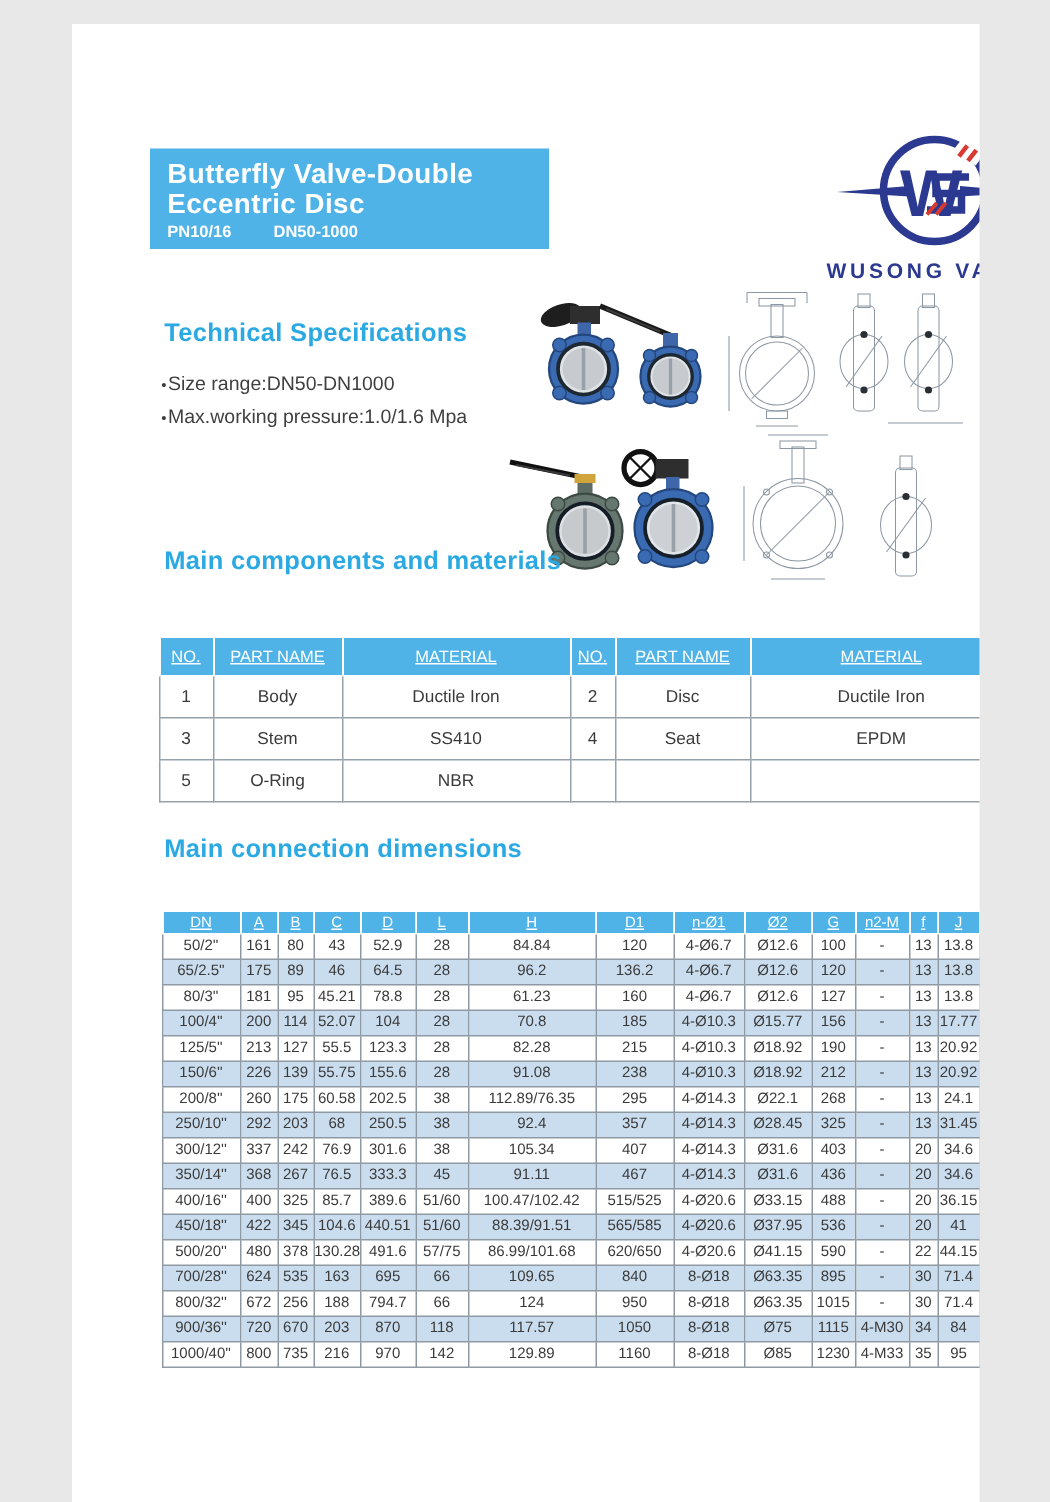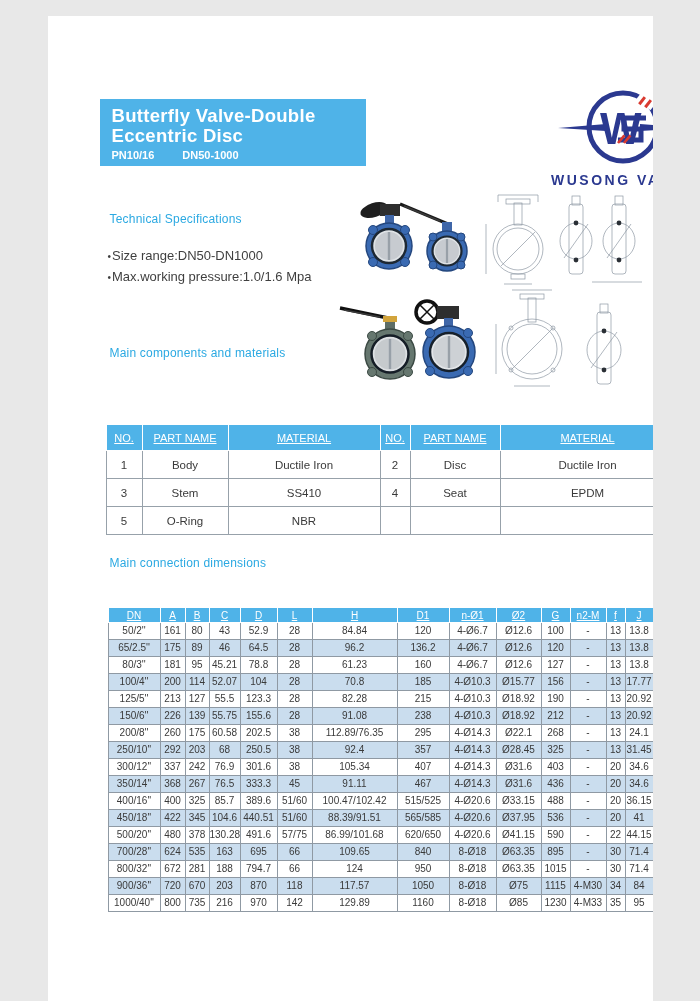--- a/index.html
+++ b/index.html
@@ -20,23 +20,23 @@
   .banner .sub .gap { width:28px; }
 
   
   .logo { position:absolute; left:492px; top:60px; width:166px; height:120px; }
   .logo-text {
     position:absolute; left:0; right:0; top:96px; text-align:center;
     color:#2B3990; font-weight:bold; font-size:14px; letter-spacing:2.5px;
   }
 
   
-  .sec-title { position:absolute; left:62px; color:#2BA9E2; font-size:12px; font-weight:400; letter-spacing:.2px; }
+  .sec-title { position:absolute; left:62px; color:#2BA9E2; font-size:17px; font-weight:700; letter-spacing:.2px; }
   #specs-title { top:196px; }
-  #components-title { top:330px; }
+  #components-title { top:348px; }
   #dimensions-title { top:540px; }
 
   
   .specs { position:absolute; left:60px; top:230px; list-style:none; }
   .specs li { font-size:13px; color:#3f3f3f; line-height:19.5px; }
   .specs li::before { content:"•"; margin-right:1px; font-size:10px; }
 
   
   .figures { position:absolute; left:288px; top:178px; }
 
@@ -551,21 +551,21 @@
           <td>Ø63.35</td>
           <td>895</td>
           <td>-</td>
           <td>30</td>
           <td>71.4</td>
           <td>18</td>
         </tr>
         <tr>
           <td>800/32''</td>
           <td>672</td>
-          <td>281</td>
+          <td>256</td>
           <td>188</td>
           <td>794.7</td>
           <td>66</td>
           <td>124</td>
           <td>950</td>
           <td>8-Ø18</td>
           <td>Ø63.35</td>
           <td>1015</td>
           <td>-</td>
           <td>30</td>

